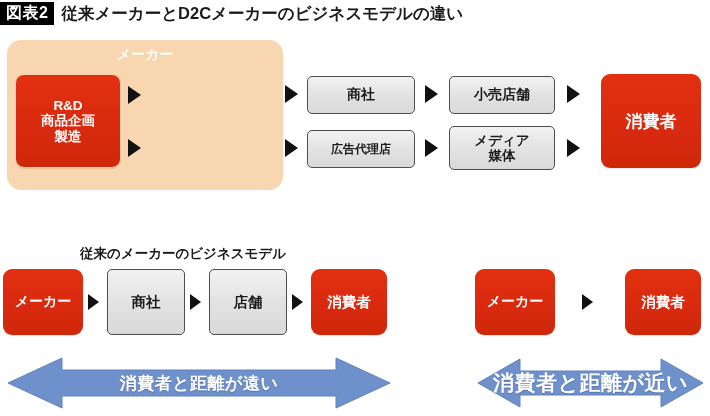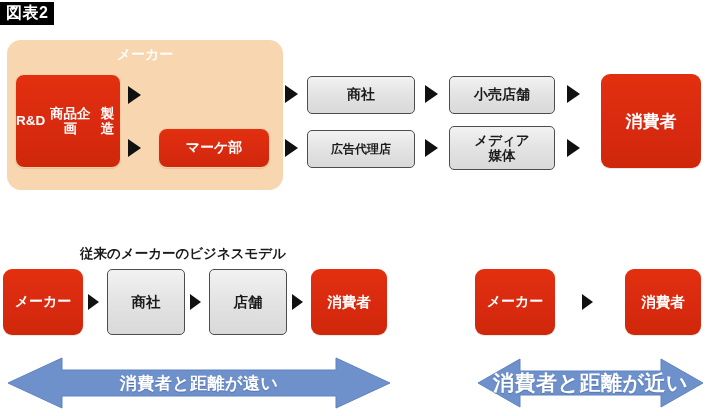--- a/index.html
+++ b/index.html
@@ -92,38 +92,36 @@
   .line2 { line-height: 1.12; }
   .line3 { line-height: 1.12; }
 </style>
 </head>
 <body>
 
 <div id="root">
 
   <div class="title-row">
     <span class="fig-badge">図表2</span>
+    <span class="title-text">従来メーカーとD2Cメーカーのビジネスモデルの違い</span>
   </div>
 
   <div class="maker-panel">
     <div class="maker-panel-label">メーカー</div>
   </div>
 
-  <div class="box red-box with-ring line3" style="left:15px; top:74px; width:106px; height:94px; font-size:13.5px; flex-direction:row;">
+  <div class="box red-box with-ring line3" style="left:15px; top:74px; width:106px; height:94px; font-size:13.5px; flex-direction:column;">
     <span>R&amp;D</span>
     <span>商品企画</span>
     <span>製造</span>
   </div>
 
   <div class="arrow-tri" style="left:128px; top:86px;"></div>
   <div class="arrow-tri" style="left:128px; top:139px;"></div>
 
-  <div class="box red-box with-ring" style="left:158px; top:128px; width:112px; height:40px; font-size:14px;">
-    <span>マーケ部</span>
-  </div>
 
   <div class="arrow-tri" style="left:285px; top:85px;"></div>
   <div class="arrow-tri" style="left:285px; top:139px;"></div>
 
   <div class="box gray-box" style="left:307px; top:76px; width:108px; height:38px; font-size:14px;">
     <span>商社</span>
   </div>
   <div class="box gray-box" style="left:307px; top:130px; width:108px; height:38px; font-size:12px;">
     <span>広告代理店</span>
   </div>

